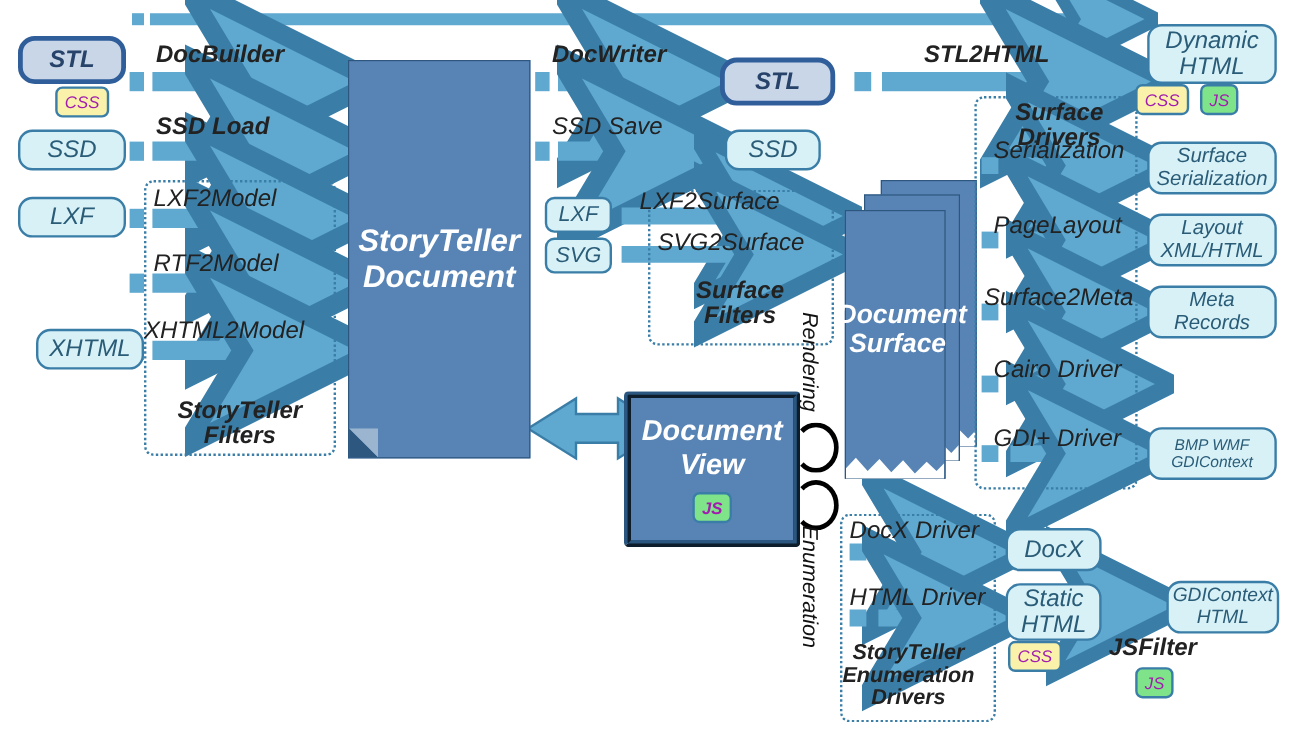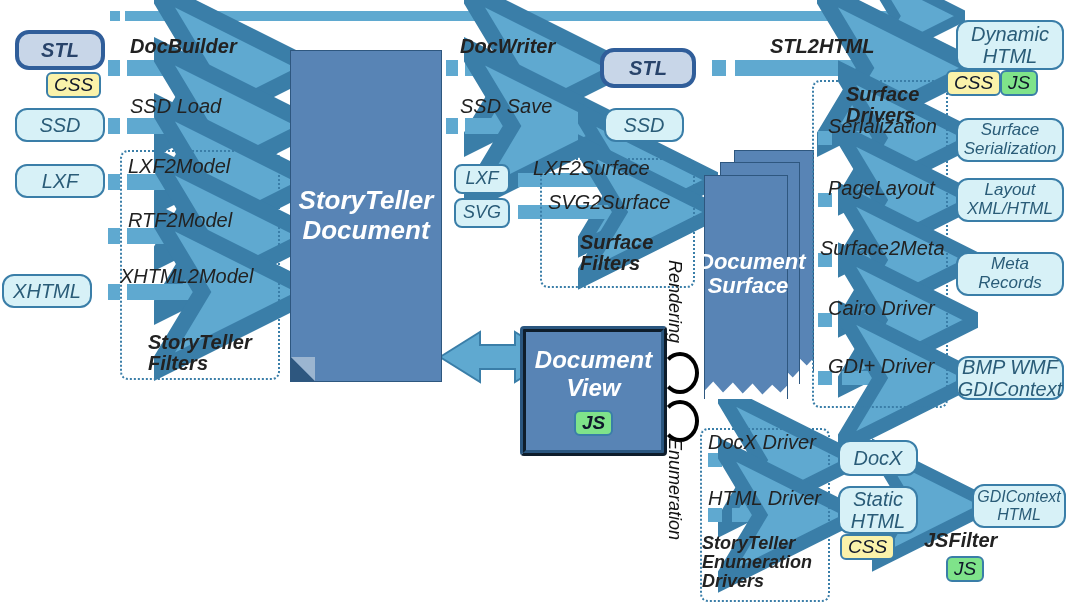--- a/index.html
+++ b/index.html
@@ -7,35 +7,35 @@
   .node{
     position:absolute;border:2px solid #3a7ea8;border-radius:12px;
     background:#d7f1f7;color:#2a5c78;display:flex;align-items:center;justify-content:center;
     text-align:center;font-style:italic;font-size:20px;line-height:1.1;padding:2px 4px;box-sizing:border-box;
   }
   .node.small{font-size:17px}
   .node.tiny{border-radius:8px;font-size:18px}
   .node.stl{background:#c8d6e8;border:4px solid #305e9a;border-radius:14px;font-weight:bold;font-style:italic;color:#28436a}
   .badge{
     position:absolute;border:2px solid #3a7ea8;border-radius:6px;
-    font-style:italic;font-size:19px;padding:0 6px;line-height:22px;color:#0f172a;
+    font-style:italic;font-size:14px;padding:0 6px;line-height:22px;color:#a21caf;
   }
   .badge.css{background:#faf2aa}
   .badge.js{background:#7fe38a}
   .big-block{
     position:absolute;background:#5884b5;border:1px solid #2e577f;
     color:#fff;display:flex;align-items:center;justify-content:center;
     text-align:center;font-weight:bold;font-style:italic;font-size:26px;line-height:1.15;
   }
   .docview{
     border:6px ridge #2a567f;border-radius:4px;
   }
   .dv-inner{display:flex;flex-direction:column;align-items:center;gap:8px}
   .surface-label{position:absolute;color:#fff;font-weight:bold;font-style:italic;font-size:22px;text-align:center;line-height:1.1}
-  .lbl{position:absolute;font-style:italic;font-weight:bold;color:#222;font-size:20px;line-height:1.05;text-align:left}
+  .lbl{position:absolute;font-style:italic;font-weight:bold;color:#222;font-size:20px;line-height:1.05;text-align:center}
   .lbl.thin{font-weight:normal}
   .dashed-group{
     position:absolute;border:2px dotted #3a7ea8;border-radius:8px;box-sizing:border-box;
   }
   .vtext{
     position:absolute;font-style:italic;font-size:18px;color:#111;
     writing-mode:vertical-rl;text-orientation:mixed;
   }
   .curl{
     position:absolute;width:30px;height:34px;border:4px solid #000;border-left-color:transparent;
@@ -132,27 +132,27 @@
       <span>STL</span>
     </div>
 <div class="badge css" style="left:46px;top:72px">CSS</div>
 
 <div class="node" style="left:15px;top:108px;width:90px;height:34px">
       <span>SSD</span>
     </div>
 <div class="node" style="left:15px;top:164px;width:90px;height:34px">
       <span>LXF</span>
     </div>
-<div class="node" style="left:2px;top:274px;width:90px;height:34px">
+<div class="node" style="left:30px;top:274px;width:90px;height:34px">
       <span>XHTML</span>
     </div>
 
 <div class="dashed-group" style="left:120px;top:150px;width:160px;height:230px"></div>
 <div class="lbl" style="left:130px;top:36px">DocBuilder</div>
-<div class="lbl thin" style="left:130px;top:96px;font-weight:normal;font-style:italic">SSD Load</div>
+<div class="lbl thin" style="left:130px;top:96px;font-weight:bold;font-style:italic">SSD Load</div>
 <div class="lbl thin" style="left:128px;top:156px">LXF2Model</div>
 <div class="lbl thin" style="left:128px;top:210px">RTF2Model</div>
 <div class="lbl thin" style="left:120px;top:266px">XHTML2Model</div>
 <div class="lbl" style="left:148px;top:332px;white-space:pre">StoryTeller
 Filters</div>
 
 <div class="big-block" style="left:290px;top:50px;width:150px;height:330px">
   <span style="white-space:pre">StoryTeller
 Document</span>
   <div class="fold"></div>
@@ -225,25 +225,25 @@
 <div class="badge js" style="left:1000px;top:70px">JS</div>
 
 <div class="node small" style="left:956px;top:118px;width:108px;height:44px">
       <span style="white-space:pre">Surface
 Serialization</span>
     </div>
 <div class="node small" style="left:956px;top:178px;width:108px;height:44px">
       <span style="white-space:pre">Layout
 XML/HTML</span>
     </div>
-<div class="node small" style="left:956px;top:252px;width:108px;height:44px">
+<div class="node small" style="left:956px;top:238px;width:108px;height:44px">
       <span style="white-space:pre">Meta
 Records</span>
     </div>
-<div class="node small" style="left:956px;top:356px;width:108px;height:44px;font-size:20px">
+<div class="node small" style="left:956px;top:356px;width:108px;height:44px;font-size:13px">
       <span style="white-space:pre">BMP WMF
 GDIContext</span>
     </div>
 
 <div class="dashed-group" style="left:700px;top:428px;width:130px;height:174px"></div>
 <div class="lbl thin" style="left:708px;top:432px">DocX Driver</div>
 <div class="lbl thin" style="left:708px;top:488px">HTML Driver</div>
 <div class="lbl" style="left:702px;top:534px;white-space:pre;font-size:18px">StoryTeller
 Enumeration
 Drivers</div>

